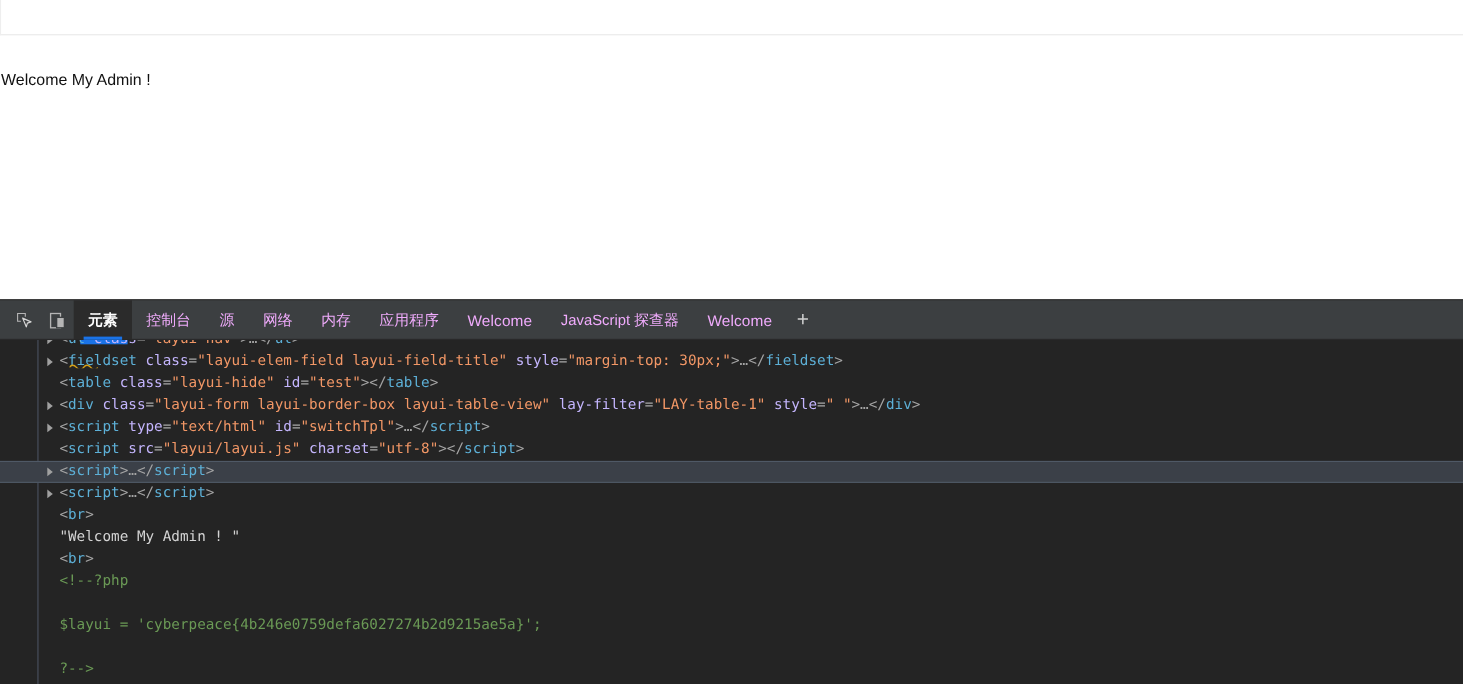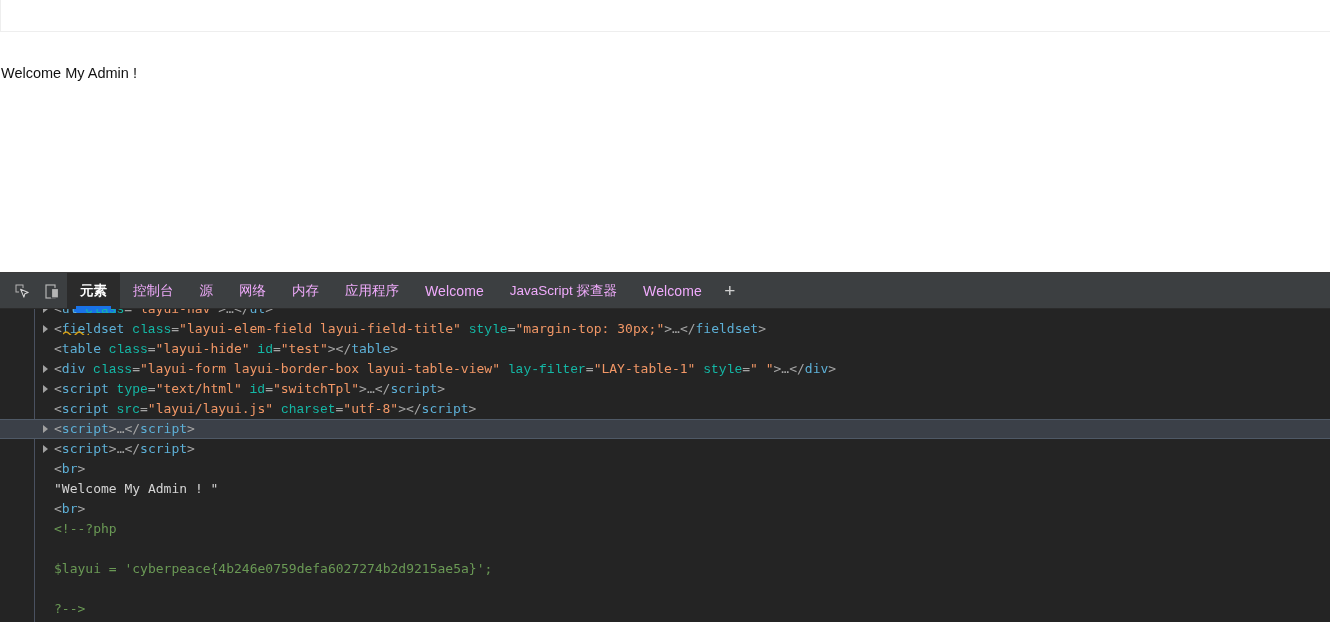--- a/index.html
+++ b/index.html
@@ -149,21 +149,21 @@
   
   .squiggle {
     position: absolute; left: 63px; top: 21px;
     width: 26px; height: 5px;
     overflow: hidden;
   }
   .squiggle svg { display: block; }
 
   
   .tag   { color: #5db0d7; text-align: center; }
-  .attr  { color: #14b8a6; font-family: Liberation Mono, monospace; }
+  .attr  { color: #c4b5fd; }
   .eq    { color: #a5a5a5; }
   .val   { color: #f29766; }
   .punct { color: #a5a5a5; }
   .text  { color: #d4d4d4; }
   .comment { color: #6a9955; text-align: right; }
   .ellip { color: #a5a5a5; }
 </style>
 </head>
 <body>
 

